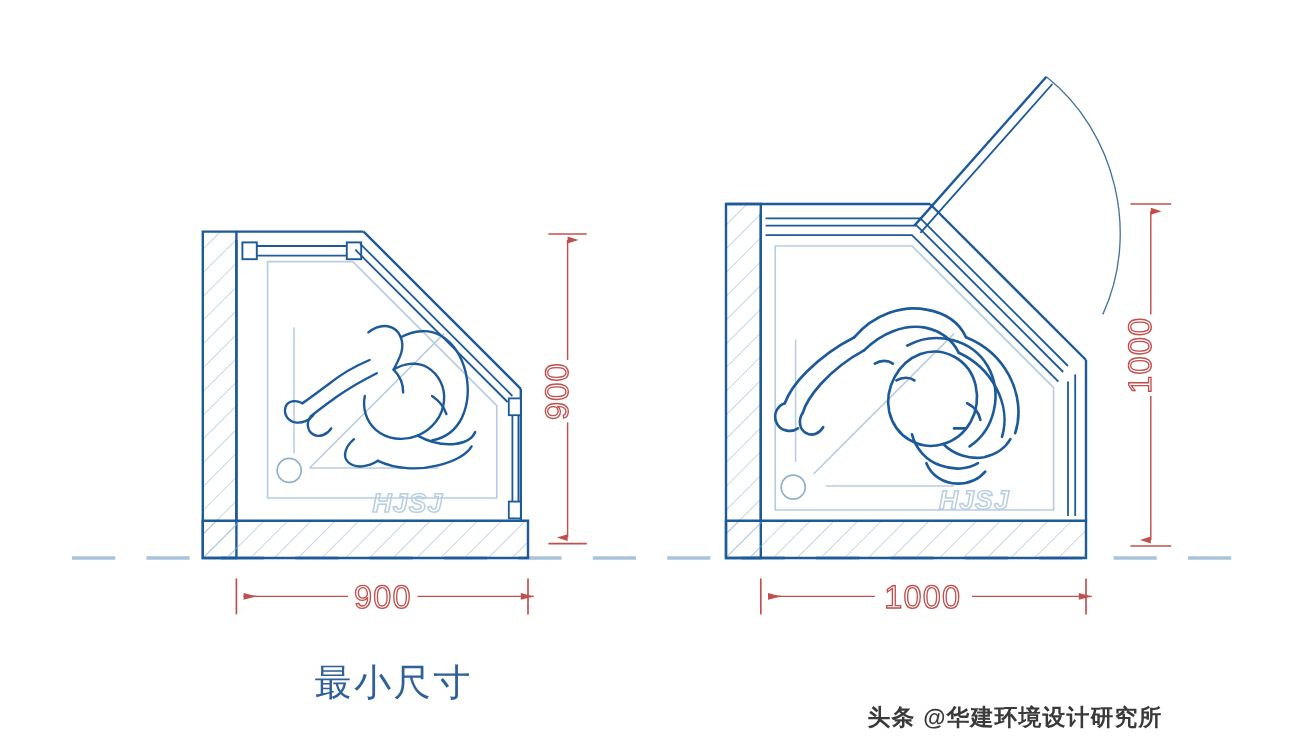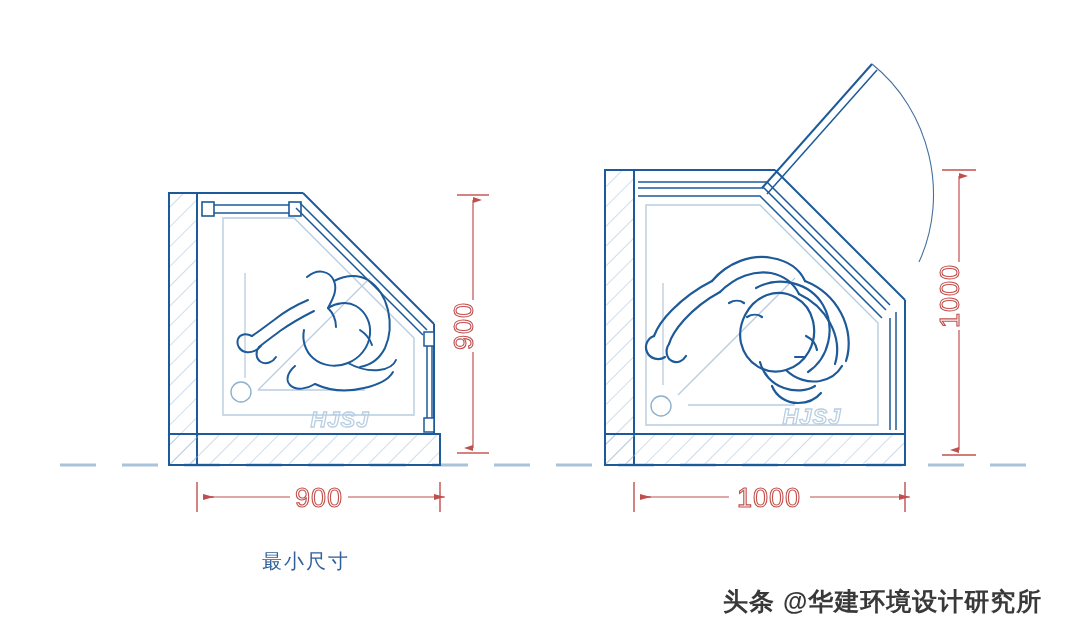--- a/index.html
+++ b/index.html
@@ -24,34 +24,34 @@
   svg.drawing {
     position: absolute;
     left: 0; top: 0;
     width: 1080px;
     height: 630px;
     display: block;
   }
   .caption {
     position: absolute;
     font-family: "Liberation Serif", "DejaVu Serif", serif;
-    font-size: 20px;
+    font-size: 31px;
     color: #2f6098;
     letter-spacing: 2px;
     white-space: nowrap;
   }
   #caption-left  { left: 262px; top: 548px; }
   #caption-right { left: 722px; top: 548px; }
 
   .watermark {
     position: absolute;
     left: 723px;
     top: 585px;
     font-family: "Liberation Sans", sans-serif;
-    font-size: 25px;
+    font-size: 19px;
     font-weight: 700;
     color: #2b2b2b;
     letter-spacing: 1px;
     white-space: nowrap;
     opacity: 0.93;
   }
 </style>
 </head>
 <body>
 

